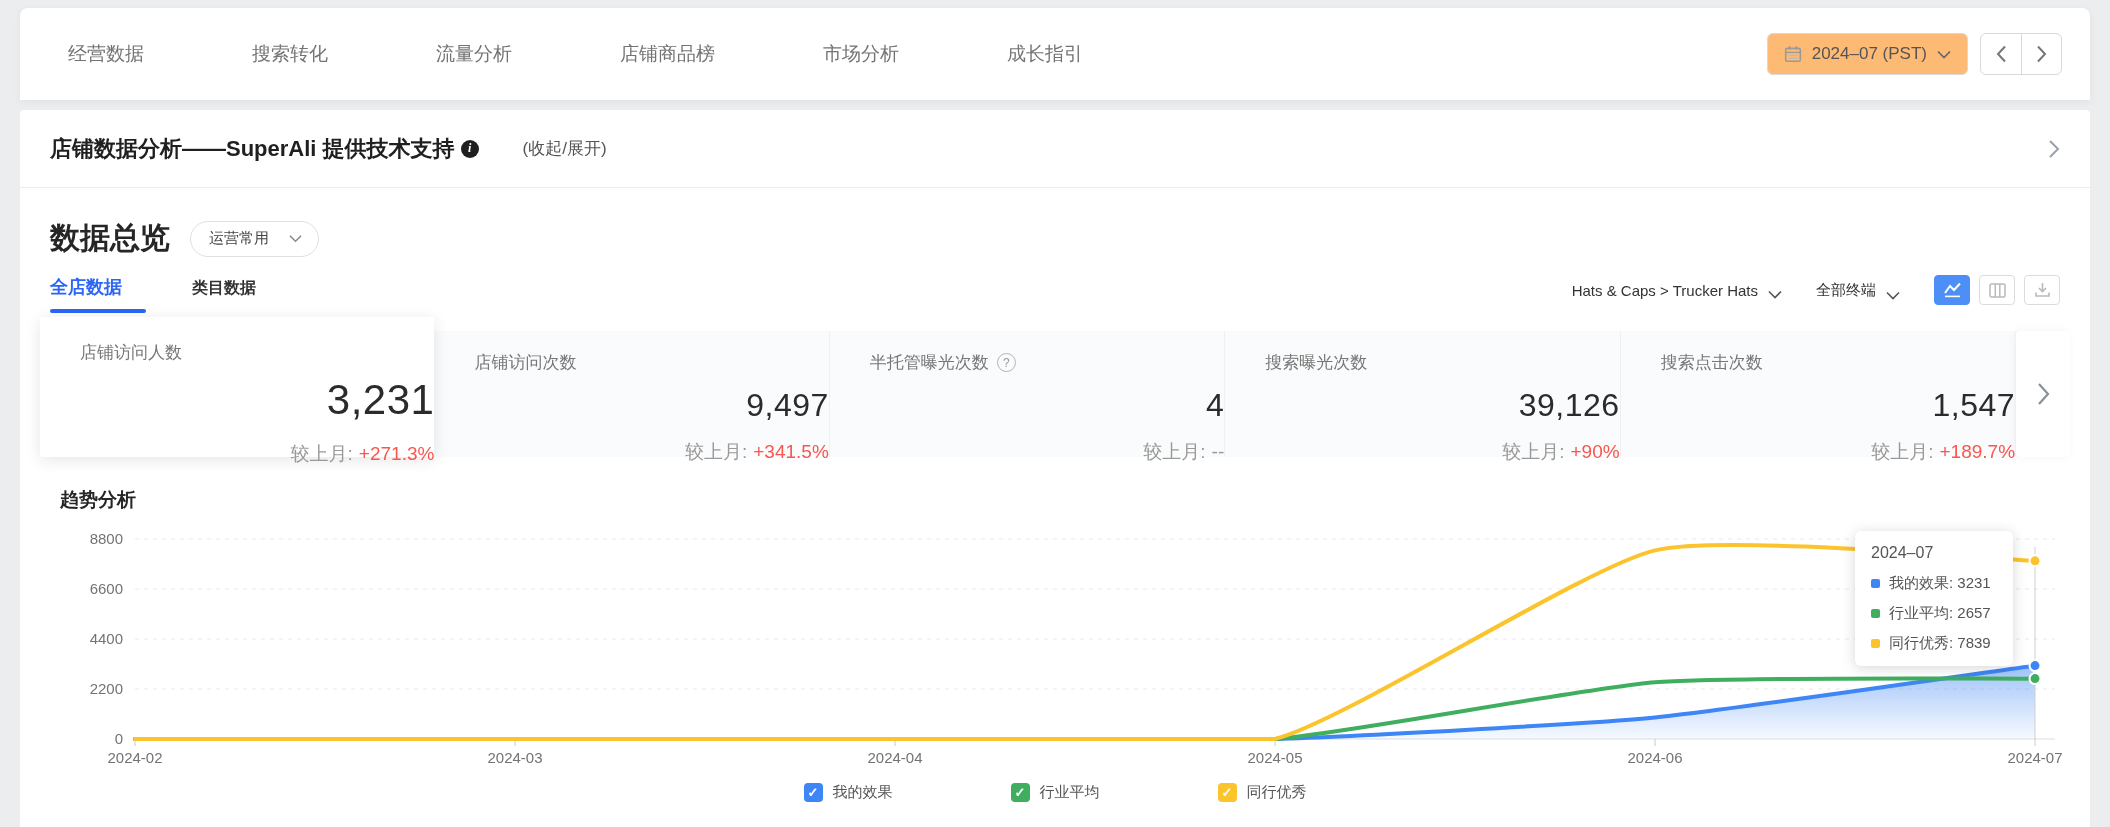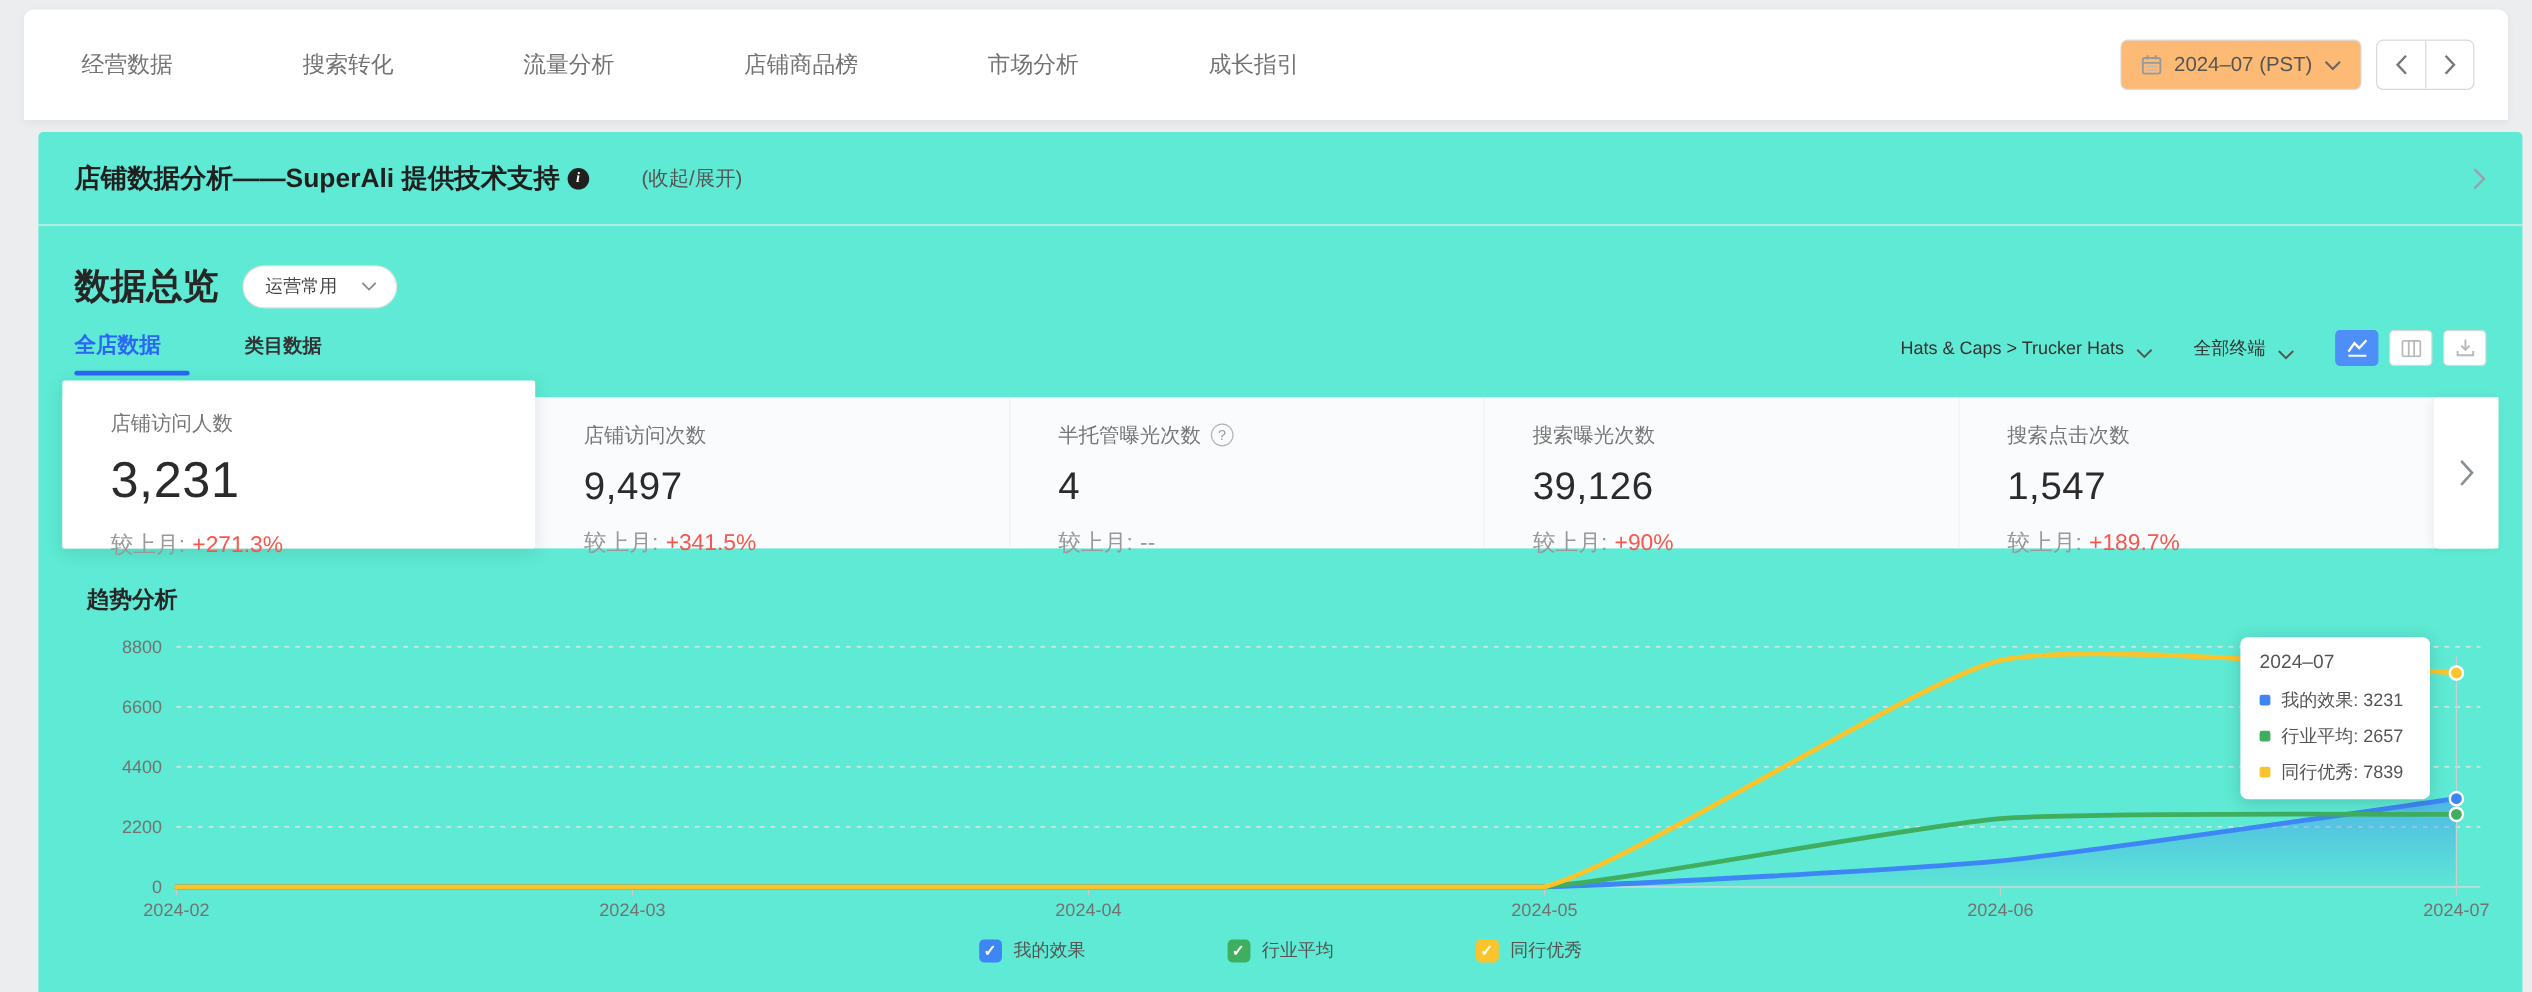--- a/index.html
+++ b/index.html
@@ -28,21 +28,21 @@
   .arrow-group {
     height:42px; border:1px solid #d9d9d9; border-radius:6px;
     display:flex; background:#fff; overflow:hidden;
   }
   .arrow-btn { width:40px; display:flex; align-items:center; justify-content:center; cursor:pointer; }
   .arrow-btn + .arrow-btn { border-left:1px solid #d9d9d9; }
 
   
   .content {
     position:absolute; left:20px; top:110px; width:2070px; height:717px;
-    background:#5eead4; border-radius:4px 4px 0 0;margin-left:12px;
+    background:#ffffff; border-radius:4px 4px 0 0;
   }
   .panel-header {
     height:78px; display:flex; align-items:center;
     padding:0 30px 0 30px; border-bottom:1px solid #ececec;
   }
   .panel-title { font-size:22px; font-weight:700; color:#1f1f1f; display:flex; align-items:center; gap:6px; }
   .info-dot {
     width:18px; height:18px; border-radius:50%; background:#1f1f1f; color:#fff;
     font-size:12px; display:inline-flex; align-items:center; justify-content:center;
     font-family:"Liberation Serif", serif; font-style:italic; font-weight:700;
@@ -69,21 +69,21 @@
   .tabs-controls { margin-left:auto; display:flex; align-items:center; gap:34px; padding-bottom:8px; }
   .filter { display:flex; align-items:flex-end; gap:10px; font-size:15px; color:#333; cursor:pointer; }
   .icon-btn-group { display:flex; gap:9px; }
   .icon-btn {
     width:36px; height:30px; border:1px solid #dcdcdc; border-radius:4px; background:#fff;
     display:flex; align-items:center; justify-content:center; cursor:pointer;
   }
   .icon-btn.active { background:var(--iconblue,#4D8EF7); border-color:var(--iconblue,#4D8EF7); }
 
   
-  .cards-row { position:relative; margin:18px 20px 0 20px; display:flex; height:126px; background:#fafbfc; }
+  .cards-row { position:relative; margin:18px 20px 0 20px; display:flex; height:126px; background:#fafbfc;text-align:right; }
   .card { flex:1; border-right:1px solid #f0f0f0; padding:20px 0 0 40px; position:relative; cursor:pointer; }
   .card:last-of-type { border-right:none; }
   .card.selected {
     margin-top:-14px; height:140px; background:#fff; z-index:2;
     box-shadow:0 3px 16px rgba(0,0,0,.10); border-right:none; padding-top:24px; border-radius:2px;
   }
   .card-label-row { display:flex; align-items:center; gap:8px; }
   .card-label { font-size:17px; color:#777; }
   .help-icon {
     width:19px; height:19px; border-radius:50%; border:1px solid #b5b5b5; color:#999;

